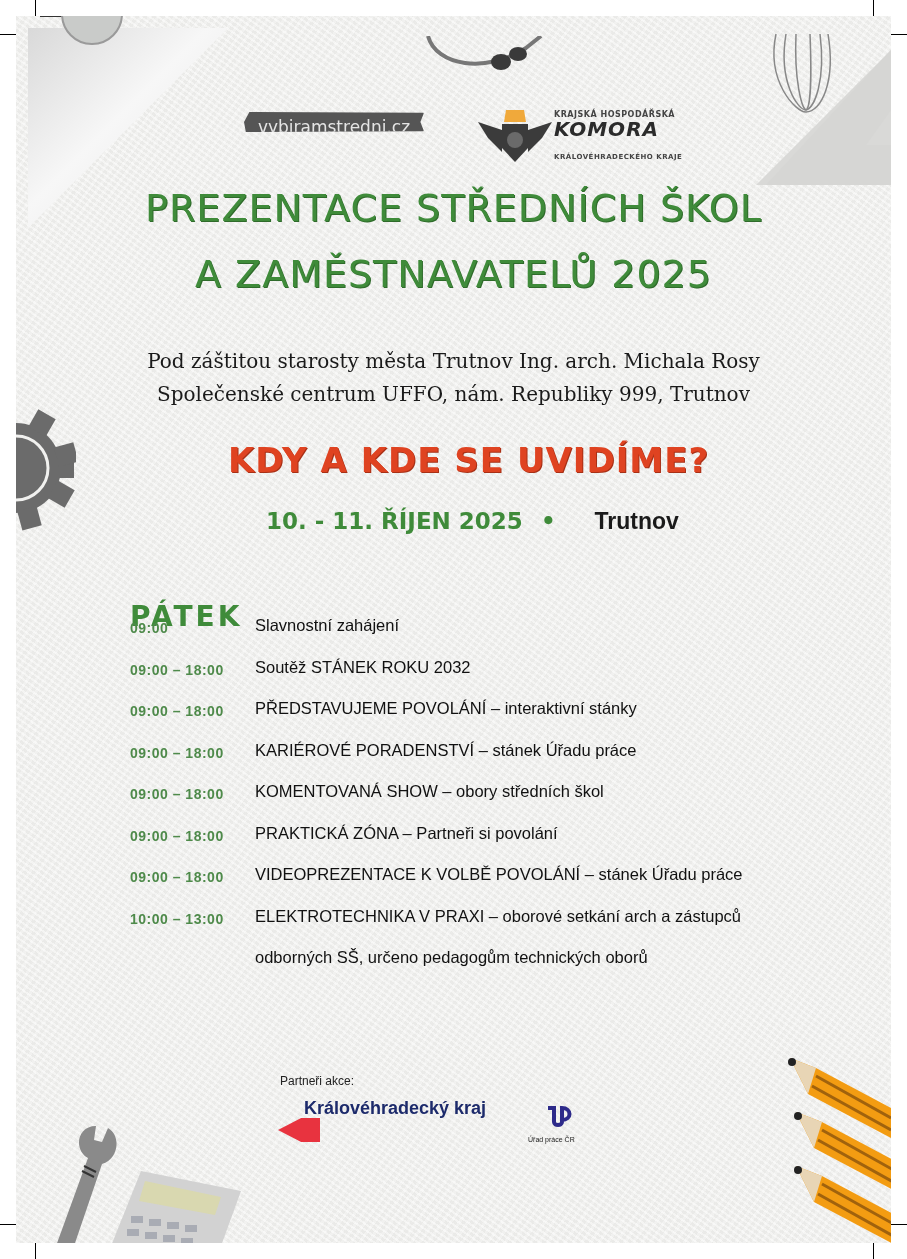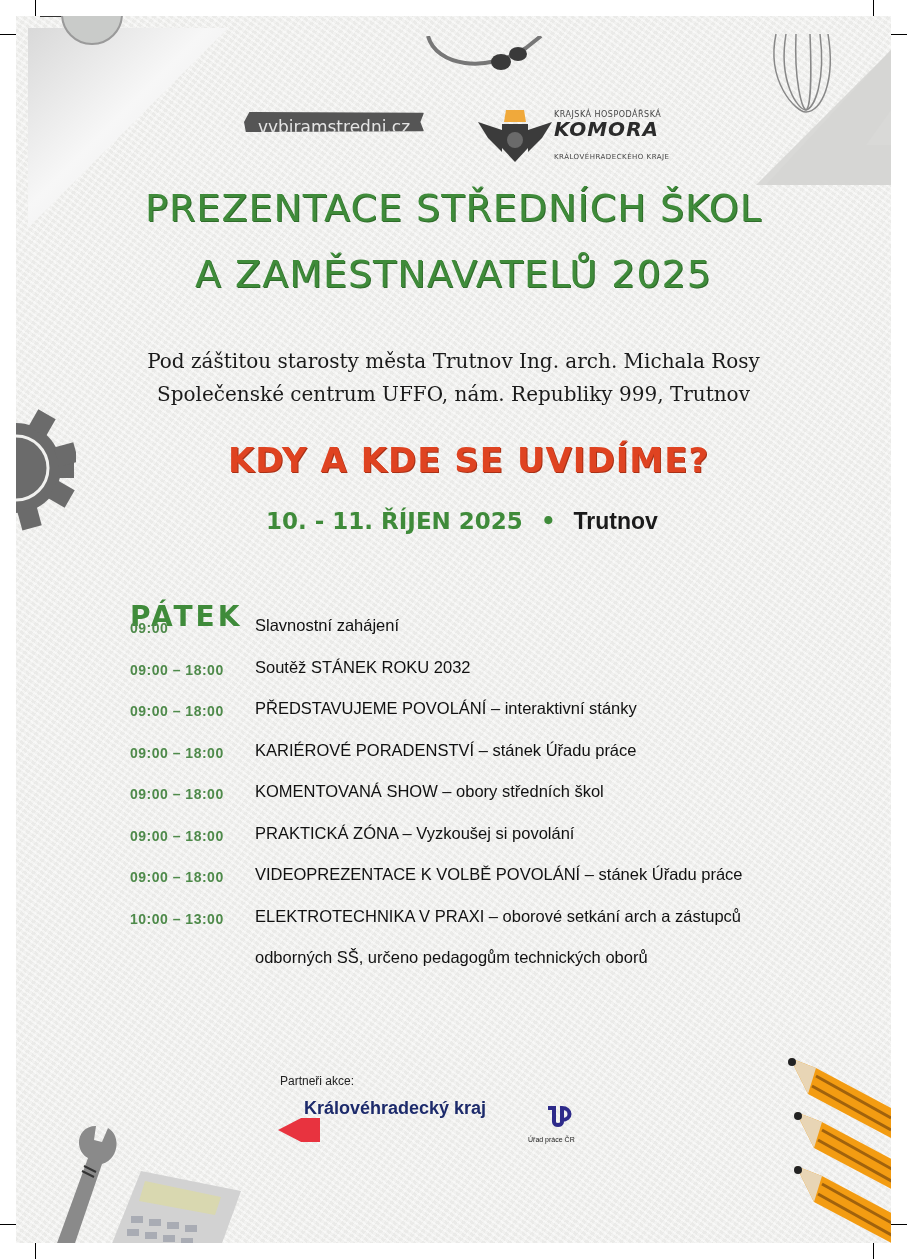--- a/index.html
+++ b/index.html
@@ -29,37 +29,37 @@
 
   
   .logo-vybiram {
     left: 228px; top: 96px; width: 180px; height: 20px;
     background: #555555; color: #e5e5e5; font-size: 17px; line-height: 30px;
     text-align: center; border-radius: 2px;
     clip-path: polygon(3% 0, 100% 4%, 98% 50%, 100% 96%, 1% 100%, 0 50%);
   }
   .logo-komora { left: 462px; top: 92px; width: 210px; height: 54px; }
   .komora-text { position: absolute; left: 76px; top: 2px; color: #333; }
-  .komora-small { font-size: 8px; letter-spacing: 0.5px; color: #444; }
+  .komora-small { font-size: 8px; letter-spacing: 0.5px; color: #444; font-weight: bold; }
   .komora-big { font-size: 20px; font-weight: bold; letter-spacing: 1px; font-style: italic; color:#2b2b2b; line-height: 20px; }
 
   .title {
     font-family: "DejaVu Sans", sans-serif; font-weight: normal; color: #3f8b3a;
     font-size: 38px; letter-spacing: 1px;
     text-shadow: 1px 1px 0 #2f6b2b;
   }
   .subtitle { font-family: "DejaVu Serif", serif; font-size: 20px; color: #1a1a1a; }
   .red-title {
     font-weight: bold; color: #df4321; font-size: 34px; letter-spacing: 1px;
     text-shadow: 1px 1px 0 #a83016;
   }
   .date-line { left: 250px; top: 492px; font-size: 23px; font-weight: bold; }
   .date-green { color: #3f8b3a; }
   .dot { color: #3f8b3a; margin: 0 18px; }
-  .place { color: #1a1a1a; font-family: "Liberation Sans", sans-serif; }
+  .place { color: #1a1a1a; font-family: "Liberation Sans", sans-serif; margin-left: 21px; }
   .day-title { left: 114px; top: 552px; color: #3f8b3a; font-weight: bold; font-size: 28px; letter-spacing: 3px; margin-top: 32px; }
 
   .schedule { left: 114px; top: 598px; width: 720px; }
   .row { position: relative; height: 41.5px; }
   .time { position: absolute; left: 0; top: 6px; color: #4e8a4a; font-weight: bold; font-size: 14px; font-family: "Liberation Sans", sans-serif; letter-spacing: 0.5px; }
   .desc { position: absolute; left: 125px; top: 2px; color: #111; font-size: 16.5px; font-family: "Liberation Sans", sans-serif; line-height: 42px; margin-top: -12px; }
 
   .partners-label { left: 264px; top: 1058px; font-size: 12px; color: #222; font-family: "Liberation Sans", sans-serif; }
   .kraj-logo { left: 262px; top: 1082px; width: 230px; height: 50px; }
   .kraj-text { position: absolute; left: 26px; top: 0; color: #1c2a6b; font-weight: bold; font-size: 18px; font-family: "Liberation Sans", sans-serif; }
@@ -224,21 +224,21 @@
     <div class="row">
         <span class="time">09:00 – 18:00</span>
         <span class="desc">KARIÉROVÉ PORADENSTVÍ – stánek Úřadu práce</span>
       </div>
     <div class="row">
         <span class="time">09:00 – 18:00</span>
         <span class="desc">KOMENTOVANÁ SHOW – obory středních škol</span>
       </div>
     <div class="row">
         <span class="time">09:00 – 18:00</span>
-        <span class="desc">PRAKTICKÁ ZÓNA – Vyzkoušej si povolání</span>
+        <span class="desc">PRAKTICKÁ ZÓNA – Partneři si povolání</span>
       </div>
     <div class="row">
         <span class="time">09:00 – 18:00</span>
         <span class="desc">VIDEOPREZENTACE K VOLBĚ POVOLÁNÍ – stánek Úřadu práce</span>
       </div>
     <div class="row">
         <span class="time">10:00 – 13:00</span>
         <span class="desc">ELEKTROTECHNIKA V PRAXI – oborové setkání arch a zástupců</span>
       </div>
     <div class="row">

